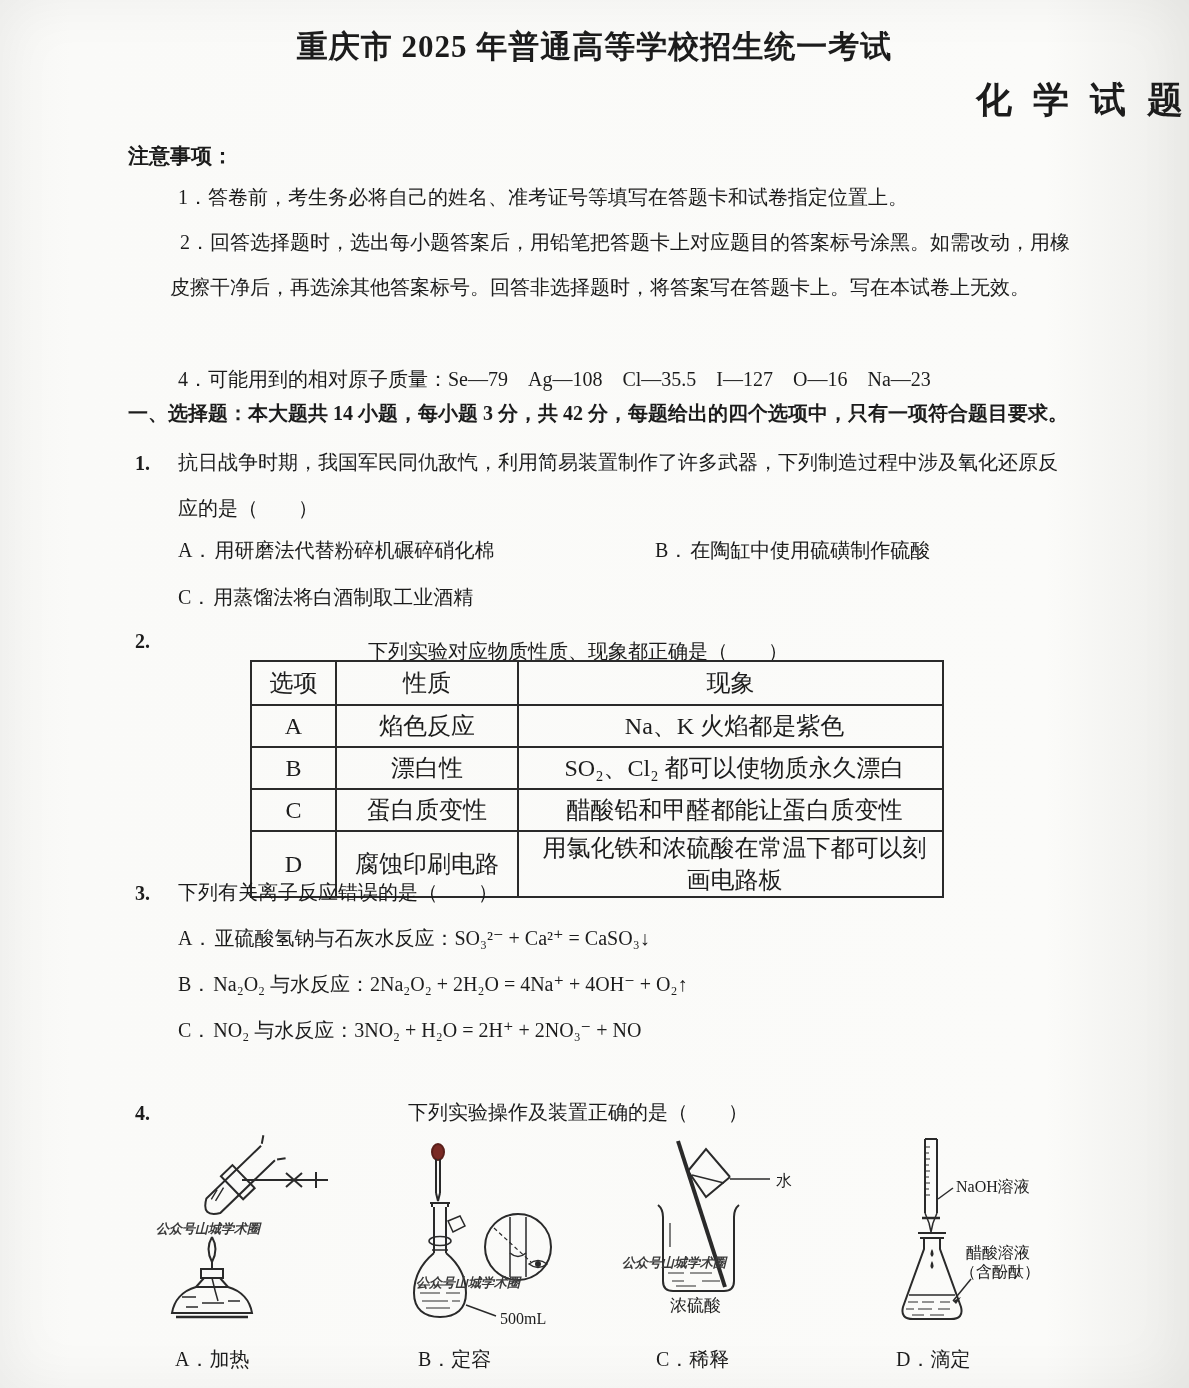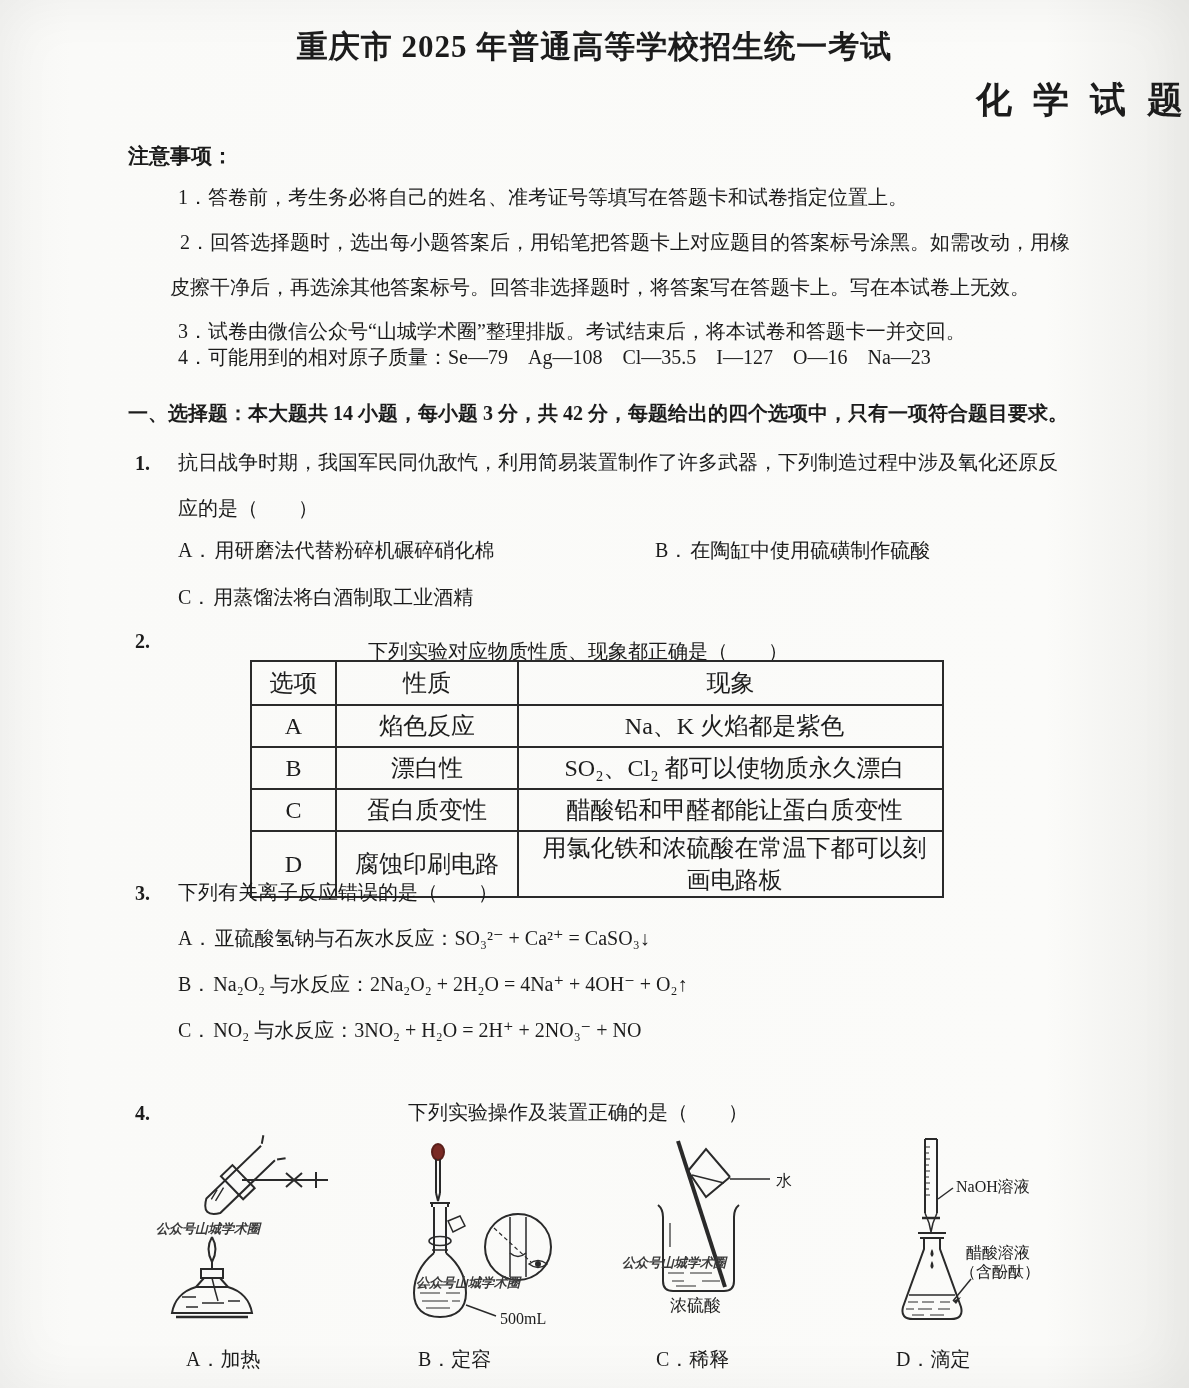--- a/index.html
+++ b/index.html
@@ -57,22 +57,21 @@
 <body>
 
 <div id="page">
 
   <div class="abs title" style="top:20px;">重庆市 2025 年普通高等学校招生统一考试</div>
   <div class="abs subtitle" style="top:76px;">化 学 试 题</div>
 
   <div class="abs notice-head" style="top:142px;left:128px;">注意事项：</div>
   <div class="abs note" style="top:175px;">1．答卷前，考生务必将自己的姓名、准考证号等填写在答题卡和试卷指定位置上。</div>
   <div class="abs note" style="top:220px;text-align:center;">2．回答选择题时，选出每小题答案后，用铅笔把答题卡上对应题目的答案标号涂黑。如需改动，用橡皮擦干净后，再选涂其他答案标号。回答非选择题时，将答案写在答题卡上。写在本试卷上无效。</div>
-  <div class="abs note" style="top:309px;">3．试卷由微信公众号“山城学术圈”整理排版。考试结束后，将本试卷和答题卡一并交回。</div>
-  <div class="abs note" style="top:335px;">4．可能用到的相对原子质量：Se—79　Ag—108　Cl—35.5　I—127　O—16　Na—23</div>
+  <div class="abs note" style="top:357px;">4．可能用到的相对原子质量：Se—79　Ag—108　Cl—35.5　I—127　O—16　Na—23</div>
 
   <div class="abs section-head" style="top:400px;">一、选择题：本大题共 14 小题，每小题 3 分，共 42 分，每题给出的四个选项中，只有一项符合题目要求。</div>
 
   <div class="abs qnum" style="top:452px;left:135px;">1.</div>
   <div class="abs stem" style="top:439px;left:178px;width:892px;">抗日战争时期，我国军民同仇敌忾，利用简易装置制作了许多武器，下列制造过程中涉及氧化还原反应的是（　　）</div>
   <div class="abs opt" style="top:537px;left:178px;"><span class="lbl">A．</span><span>用研磨法代替粉碎机碾碎硝化棉</span></div>
   <div class="abs opt" style="top:537px;left:655px;"><span class="lbl">B．</span><span>在陶缸中使用硫磺制作硫酸</span></div>
   <div class="abs opt" style="top:584px;left:178px;"><span class="lbl">C．</span><span>用蒸馏法将白酒制取工业酒精</span></div>
 
   <div class="abs qnum" style="top:630px;left:135px;">2.</div>
@@ -212,18 +211,18 @@
         <path d="M60,126 q-3,5 0,8 q3,-3 0,-8" fill="#2a2a2a" stroke="none"></path>
         <path d="M99,144 L81,166" stroke-width="1.5"></path>
         <path d="M81,166 l8,-4 l-5,7 z" fill="#2a2a2a" stroke="none"></path>
       </g>
     </g>
     <text x="84" y="57" class="dlabel">NaOH溶液</text>
     <text x="94" y="123" class="dlabel">醋酸溶液</text>
     <text x="88" y="142" class="dlabel">（含酚酞）</text>
   </svg>
 
-  <div class="abs caption" style="top:1346px;left:186px;">A．加热</div>
+  <div class="abs caption" style="top:1346px;left:175px;">A．加热</div>
   <div class="abs caption" style="top:1346px;left:418px;">B．定容</div>
   <div class="abs caption" style="top:1346px;left:656px;">C．稀释</div>
   <div class="abs caption" style="top:1346px;left:896px;">D．滴定</div>
 
 </div>
 
 </body></html>

